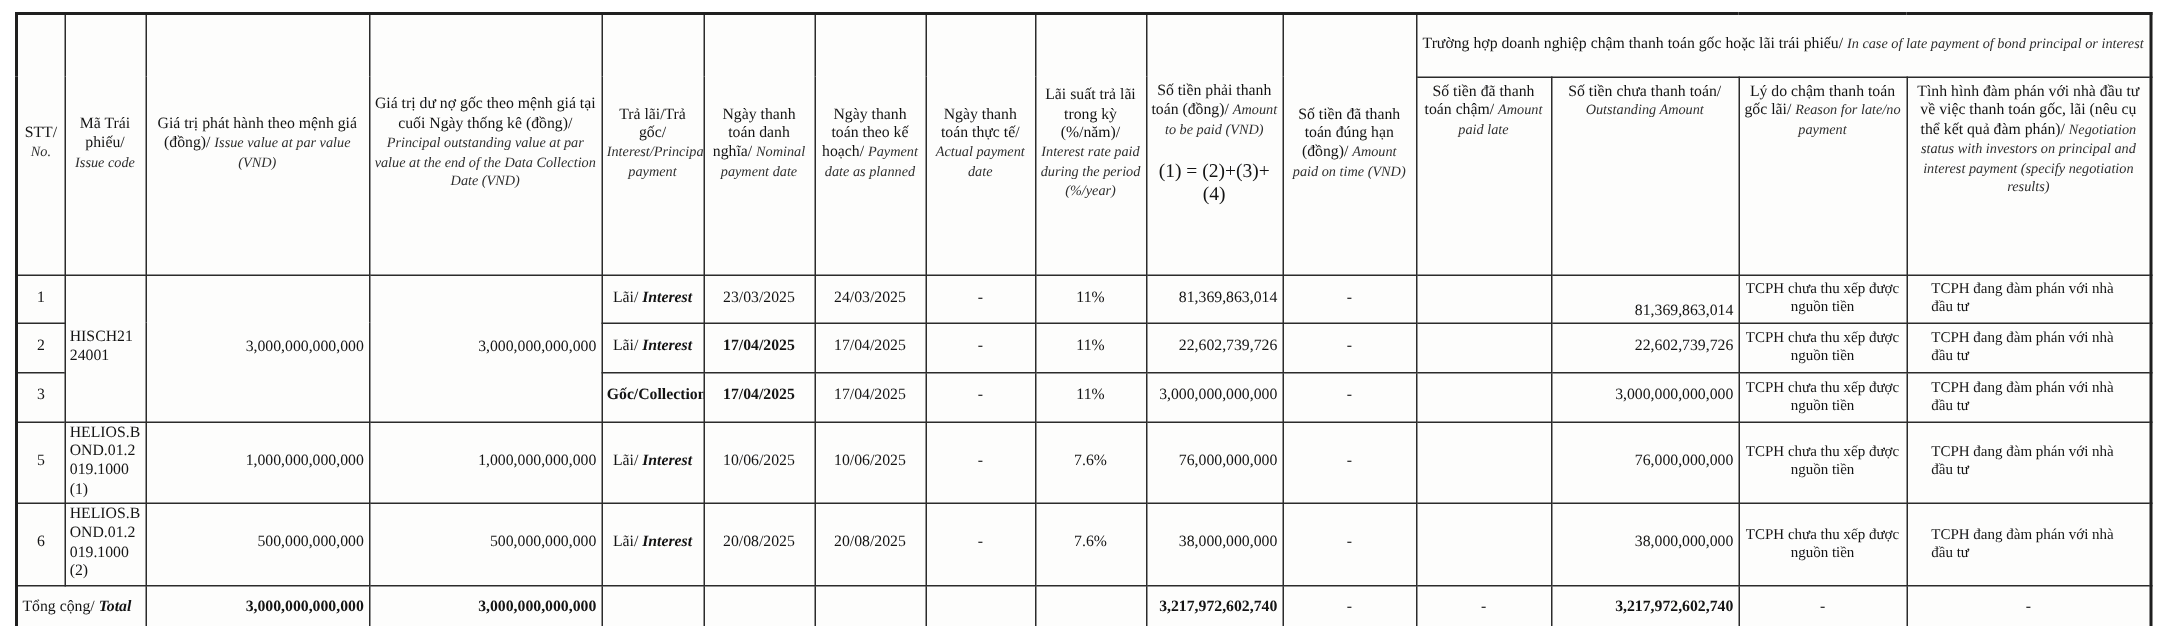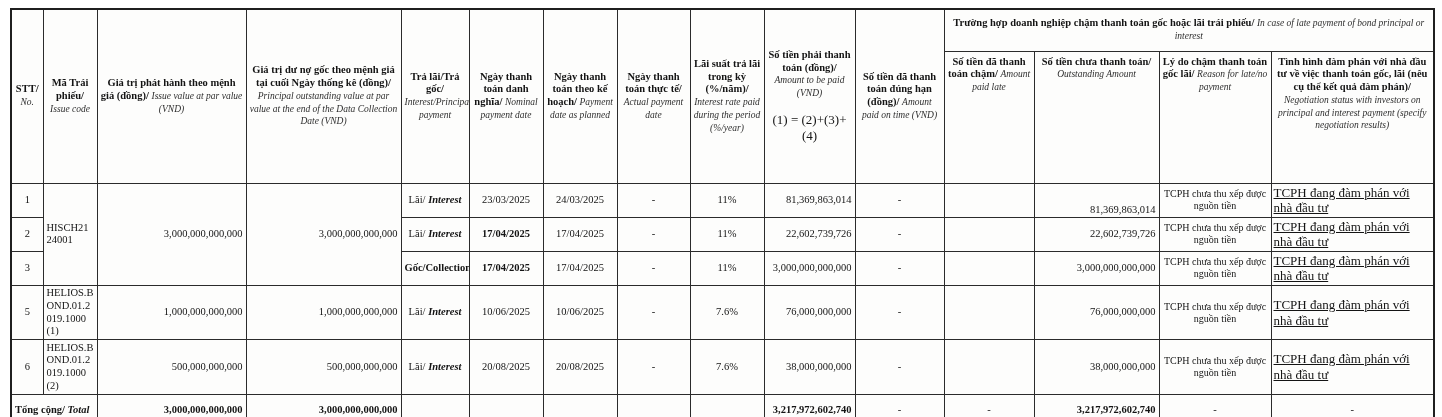--- a/index.html
+++ b/index.html
@@ -2,33 +2,33 @@
 <html><head>
 <meta charset="utf-8">
 <style>
   html,body{margin:0;padding:0;background:#ffffff;width:1442px;height:417px;overflow:hidden;}
   body{font-family:"Liberation Serif", serif;color:#141414;}
   table{position:absolute;left:10px;top:8px;width:1423px;border-collapse:collapse;table-layout:fixed;
         border:2px solid #1f1f1f;background:#fdfdfc;}
   th,td{border:1px solid #2b2b2b;overflow:hidden;}
   th{font-weight:normal;text-align:center;vertical-align:middle;padding:2px 3px;font-size:10.5px;line-height:1.22;}
   td{padding:1px 3px;font-size:10.5px;line-height:1.2;vertical-align:middle;}
-  .h-vi{font-weight:bold;}
+  .h-vi{font-weight:normal;}
   .h-en{font-style:italic;font-size:9.5px;color:#2e2e2e;}
   .b-en{font-style:italic;font-weight:bold;}
   .ctr{text-align:center;}
   .num{text-align:right;}
   .bold{font-weight:bold;}
   .bondcode{word-break:break-all;text-align:left;}
   .vbottom{vertical-align:bottom;padding-bottom:0;}
   .subhead{vertical-align:top;padding-top:4px;margin-top:40px;}
   .group-h{vertical-align:middle;}
   .formula{font-weight:normal;margin-top:12px;font-size:13px;}
   .reason{text-align:center;font-size:10px;}
-  .neg{text-align:left;font-size:13px;padding:1px 2px;text-decoration:underline;}
+  .neg{text-align:left;font-size:10px;padding:1px 16px;}
   .total-label{text-align:left;padding-left:3px;font-size:10.5px;}
   thead tr.gr1{height:42px;}
   thead tr.gr2{height:132px;}
   tbody tr.r1{height:32px;}
   tbody tr.r2{height:33px;}
   tbody tr.r3{height:33px;}
   tbody tr.r4{height:54px;}
   tbody tr.r5{height:55px;}
   tbody tr.rt{height:31px;}
 </style>

